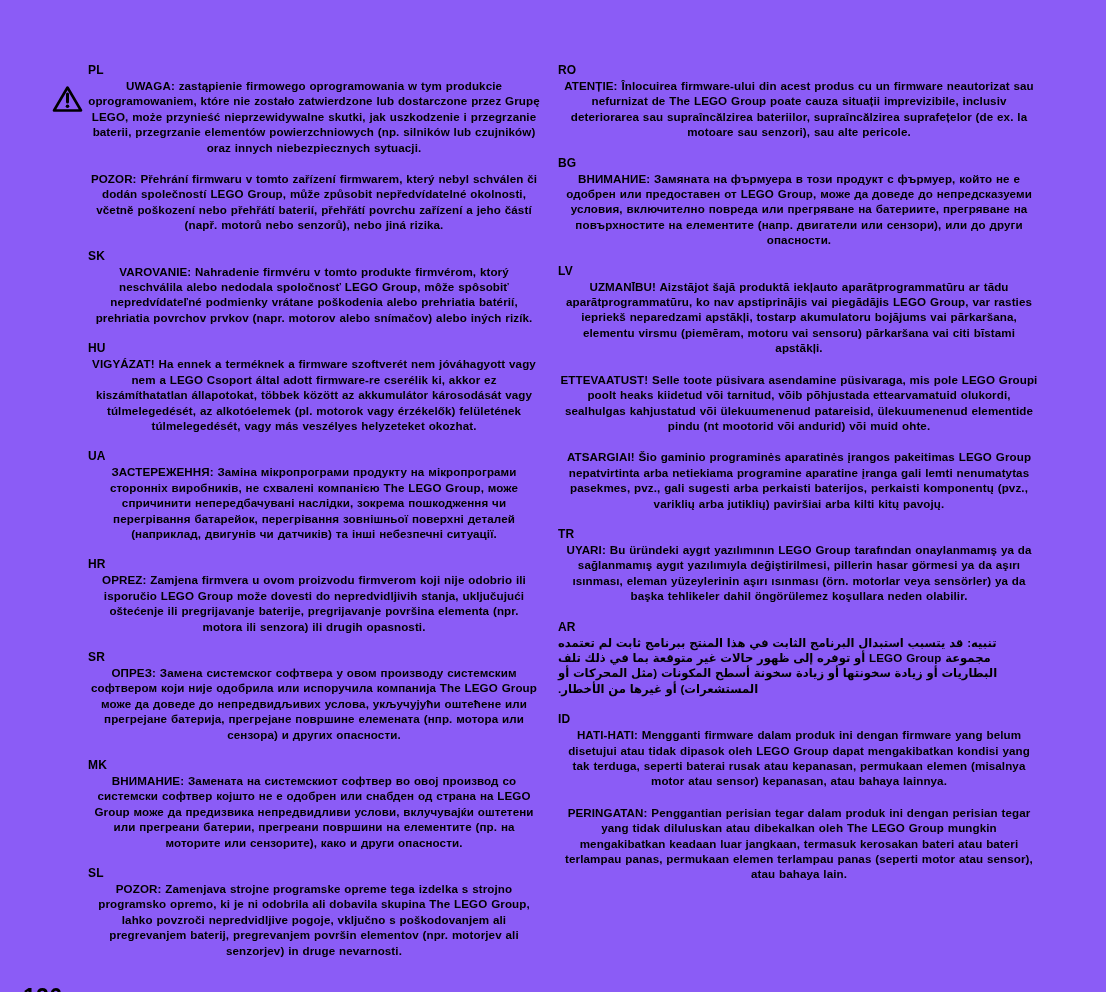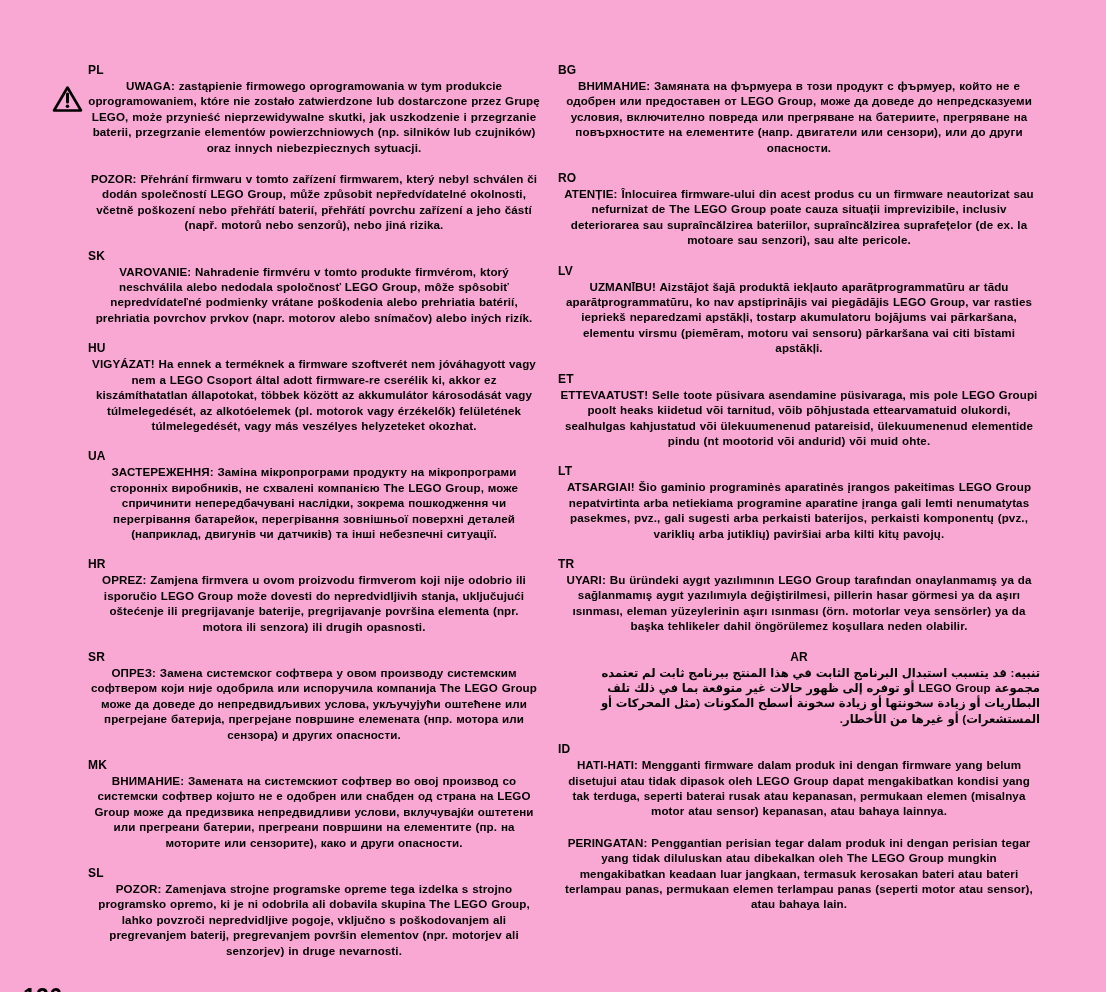--- a/index.html
+++ b/index.html
@@ -8,21 +8,21 @@
     height: 992px;
     background: #ffffff;
     font-family: "Liberation Sans", "DejaVu Sans", sans-serif;
     color: #000000;
     overflow: hidden;
   }
   .page {
     position: relative;
     width: 1106px;
     height: 992px;
-    background: #f9a8d4;
+    background: #8b5cf6;
   }
   .columns {
     position: absolute;
     left: 88px;
     top: 63px;
     display: flex;
     gap: 18px;
   }
   .col { display: flex; flex-direction: column; }
   .col-left  { width: 452px; }
@@ -35,22 +35,22 @@
     letter-spacing: 0.2px;
   }
   .lang-text {
     font-size: 11.6px;
     font-weight: bold;
     line-height: 15.4px;
     letter-spacing: 0.1px;
     word-spacing: 0.5px;
     text-align: center;
   }
-  .rtl .lang-code { text-align: center; }
-  .rtl .lang-text { direction: rtl; text-align: right; unicode-bidi: embed; }
+  .rtl .lang-code { text-align: left; }
+  .rtl .lang-text { direction: rtl; text-align: left; unicode-bidi: embed; }
   .warning-icon {
     position: absolute;
     left: 52px;
     top: 85px;
     width: 31px;
     height: 28px;
   }
   .page-number {
     position: absolute;
     left: 23px;
@@ -108,37 +108,35 @@
         <p class="lang-text">ВНИМАНИЕ: Замената на системскиот софтвер во овој производ со системски софтвер којшто не е одобрен или снабден од страна на LEGO Group може да предизвика непредвидливи услови, вклучувајќи оштетени или прегреани батерии, прегреани површини на елементите (пр. на моторите или сензорите), како и други опасности.</p>
       </section>
       <section class="lang-section">
         <div class="lang-code">SL</div>
         <p class="lang-text">POZOR: Zamenjava strojne programske opreme tega izdelka s strojno programsko opremo, ki je ni odobrila ali dobavila skupina The LEGO Group, lahko povzroči nepredvidljive pogoje, vključno s poškodovanjem ali pregrevanjem baterij, pregrevanjem površin elementov (npr. motorjev ali senzorjev) in druge nevarnosti.</p>
       </section>
     </div>
 
     <div class="col col-right">
       <section class="lang-section">
+        <div class="lang-code">RO</div>
+        <p class="lang-text">ATENȚIE: Înlocuirea firmware-ului din acest produs cu un firmware neautorizat sau nefurnizat de The LEGO Group poate cauza situații imprevizibile, inclusiv deteriorarea sau supraîncălzirea bateriilor, supraîncălzirea suprafețelor (de ex. la motoare sau senzori), sau alte pericole.</p>
+      </section>
+      <section class="lang-section">
         <div class="lang-code">BG</div>
         <p class="lang-text">ВНИМАНИЕ: Замяната на фърмуера в този продукт с фърмуер, който не е одобрен или предоставен от LEGO Group, може да доведе до непредсказуеми условия, включително повреда или прегряване на батериите, прегряване на повърхностите на елементите (напр. двигатели или сензори), или до други опасности.</p>
-      </section>
-      <section class="lang-section">
-        <div class="lang-code">RO</div>
-        <p class="lang-text">ATENȚIE: Înlocuirea firmware-ului din acest produs cu un firmware neautorizat sau nefurnizat de The LEGO Group poate cauza situații imprevizibile, inclusiv deteriorarea sau supraîncălzirea bateriilor, supraîncălzirea suprafețelor (de ex. la motoare sau senzori), sau alte pericole.</p>
       </section>
       <section class="lang-section">
         <div class="lang-code">LV</div>
         <p class="lang-text">UZMANĪBU! Aizstājot šajā produktā iekļauto aparātprogrammatūru ar tādu aparātprogrammatūru, ko nav apstiprinājis vai piegādājis LEGO Group, var rasties iepriekš neparedzami apstākļi, tostarp akumulatoru bojājums vai pārkaršana, elementu virsmu (piemēram, motoru vai sensoru) pārkaršana vai citi bīstami apstākļi.</p>
       </section>
       <section class="lang-section">
-        <div class="lang-code">ET</div>
         <p class="lang-text">ETTEVAATUST! Selle toote püsivara asendamine püsivaraga, mis pole LEGO Groupi poolt heaks kiidetud või tarnitud, võib põhjustada ettearvamatuid olukordi, sealhulgas kahjustatud või ülekuumenenud patareisid, ülekuumenenud elementide pindu (nt mootorid või andurid) või muid ohte.</p>
       </section>
       <section class="lang-section">
-        <div class="lang-code">LT</div>
         <p class="lang-text">ATSARGIAI! Šio gaminio programinės aparatinės įrangos pakeitimas LEGO Group nepatvirtinta arba netiekiama programine aparatine įranga gali lemti nenumatytas pasekmes, pvz., gali sugesti arba perkaisti baterijos, perkaisti komponentų (pvz., variklių arba jutiklių) paviršiai arba kilti kitų pavojų.</p>
       </section>
       <section class="lang-section">
         <div class="lang-code">TR</div>
         <p class="lang-text">UYARI: Bu üründeki aygıt yazılımının LEGO Group tarafından onaylanmamış ya da sağlanmamış aygıt yazılımıyla değiştirilmesi, pillerin hasar görmesi ya da aşırı ısınması, eleman yüzeylerinin aşırı ısınması (örn. motorlar veya sensörler) ya da başka tehlikeler dahil öngörülemez koşullara neden olabilir.</p>
       </section>
       <section class="lang-section rtl">
         <div class="lang-code">AR</div>
         <p class="lang-text">تنبيه: قد يتسبب استبدال البرنامج الثابت في هذا المنتج ببرنامج ثابت لم تعتمده مجموعة LEGO Group أو توفره إلى ظهور حالات غير متوقعة بما في ذلك تلف البطاريات أو زيادة سخونتها أو زيادة سخونة أسطح المكونات (مثل المحركات أو المستشعرات) أو غيرها من الأخطار.</p>
       </section>

